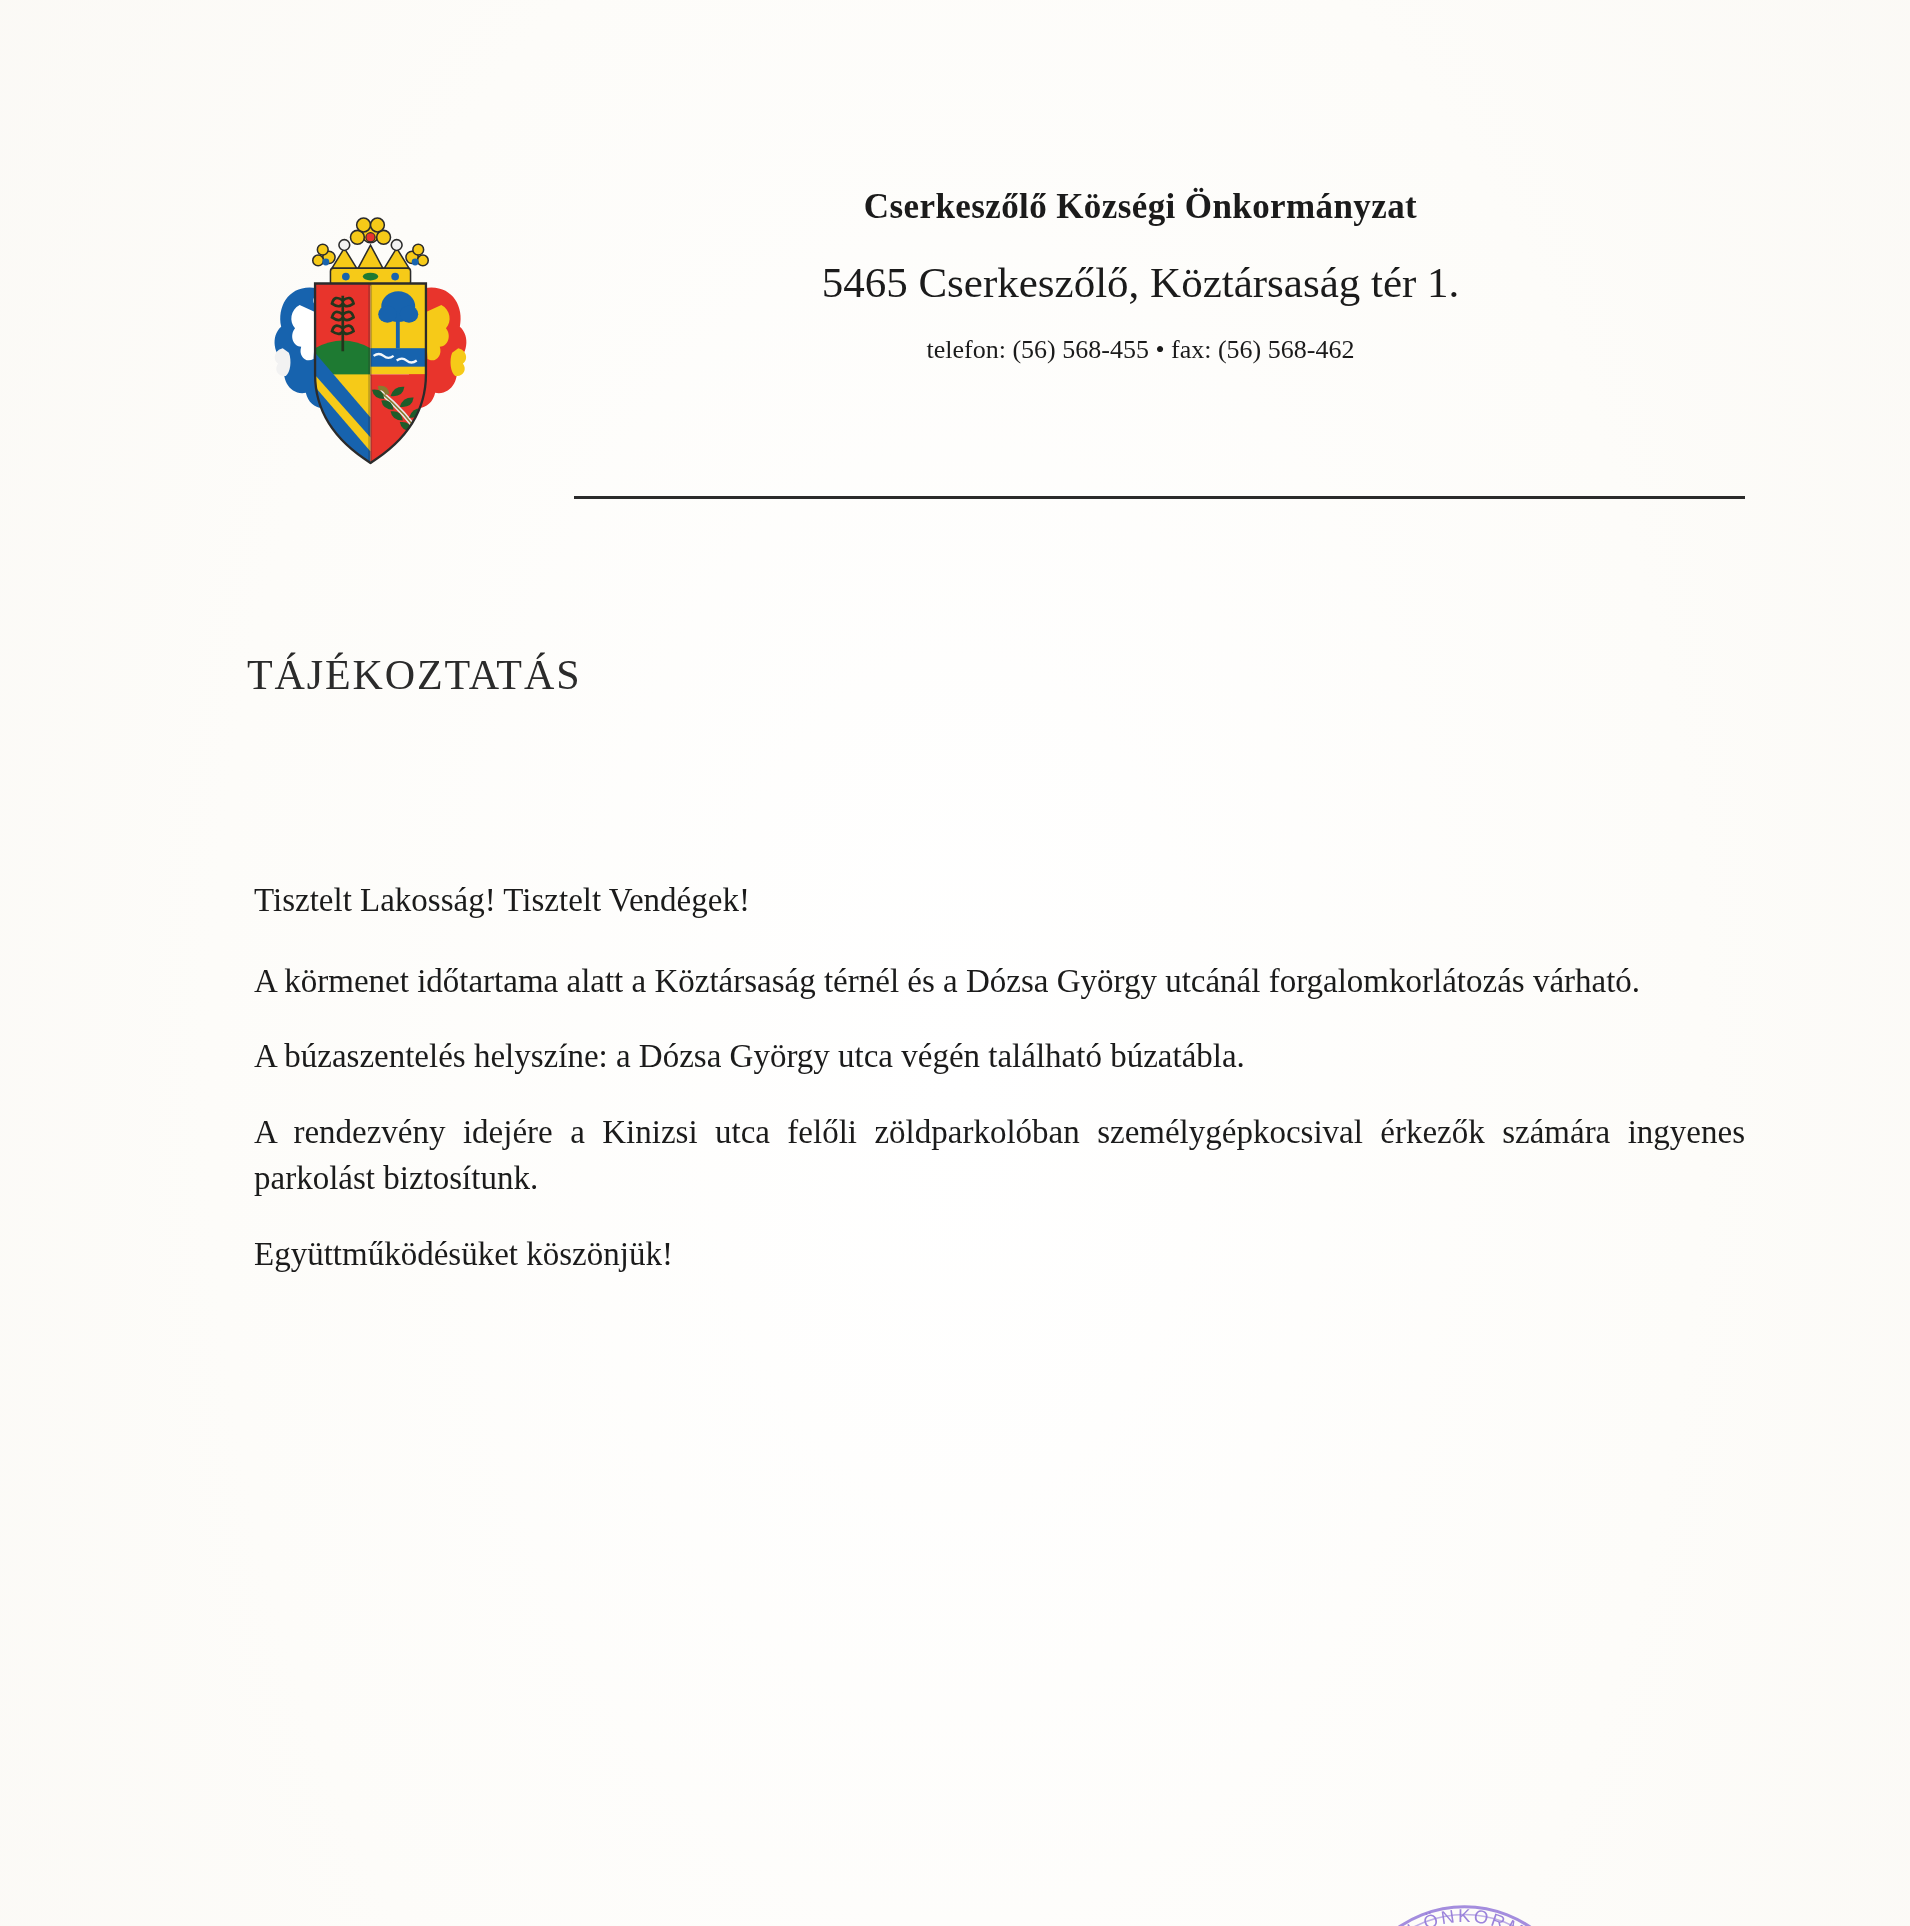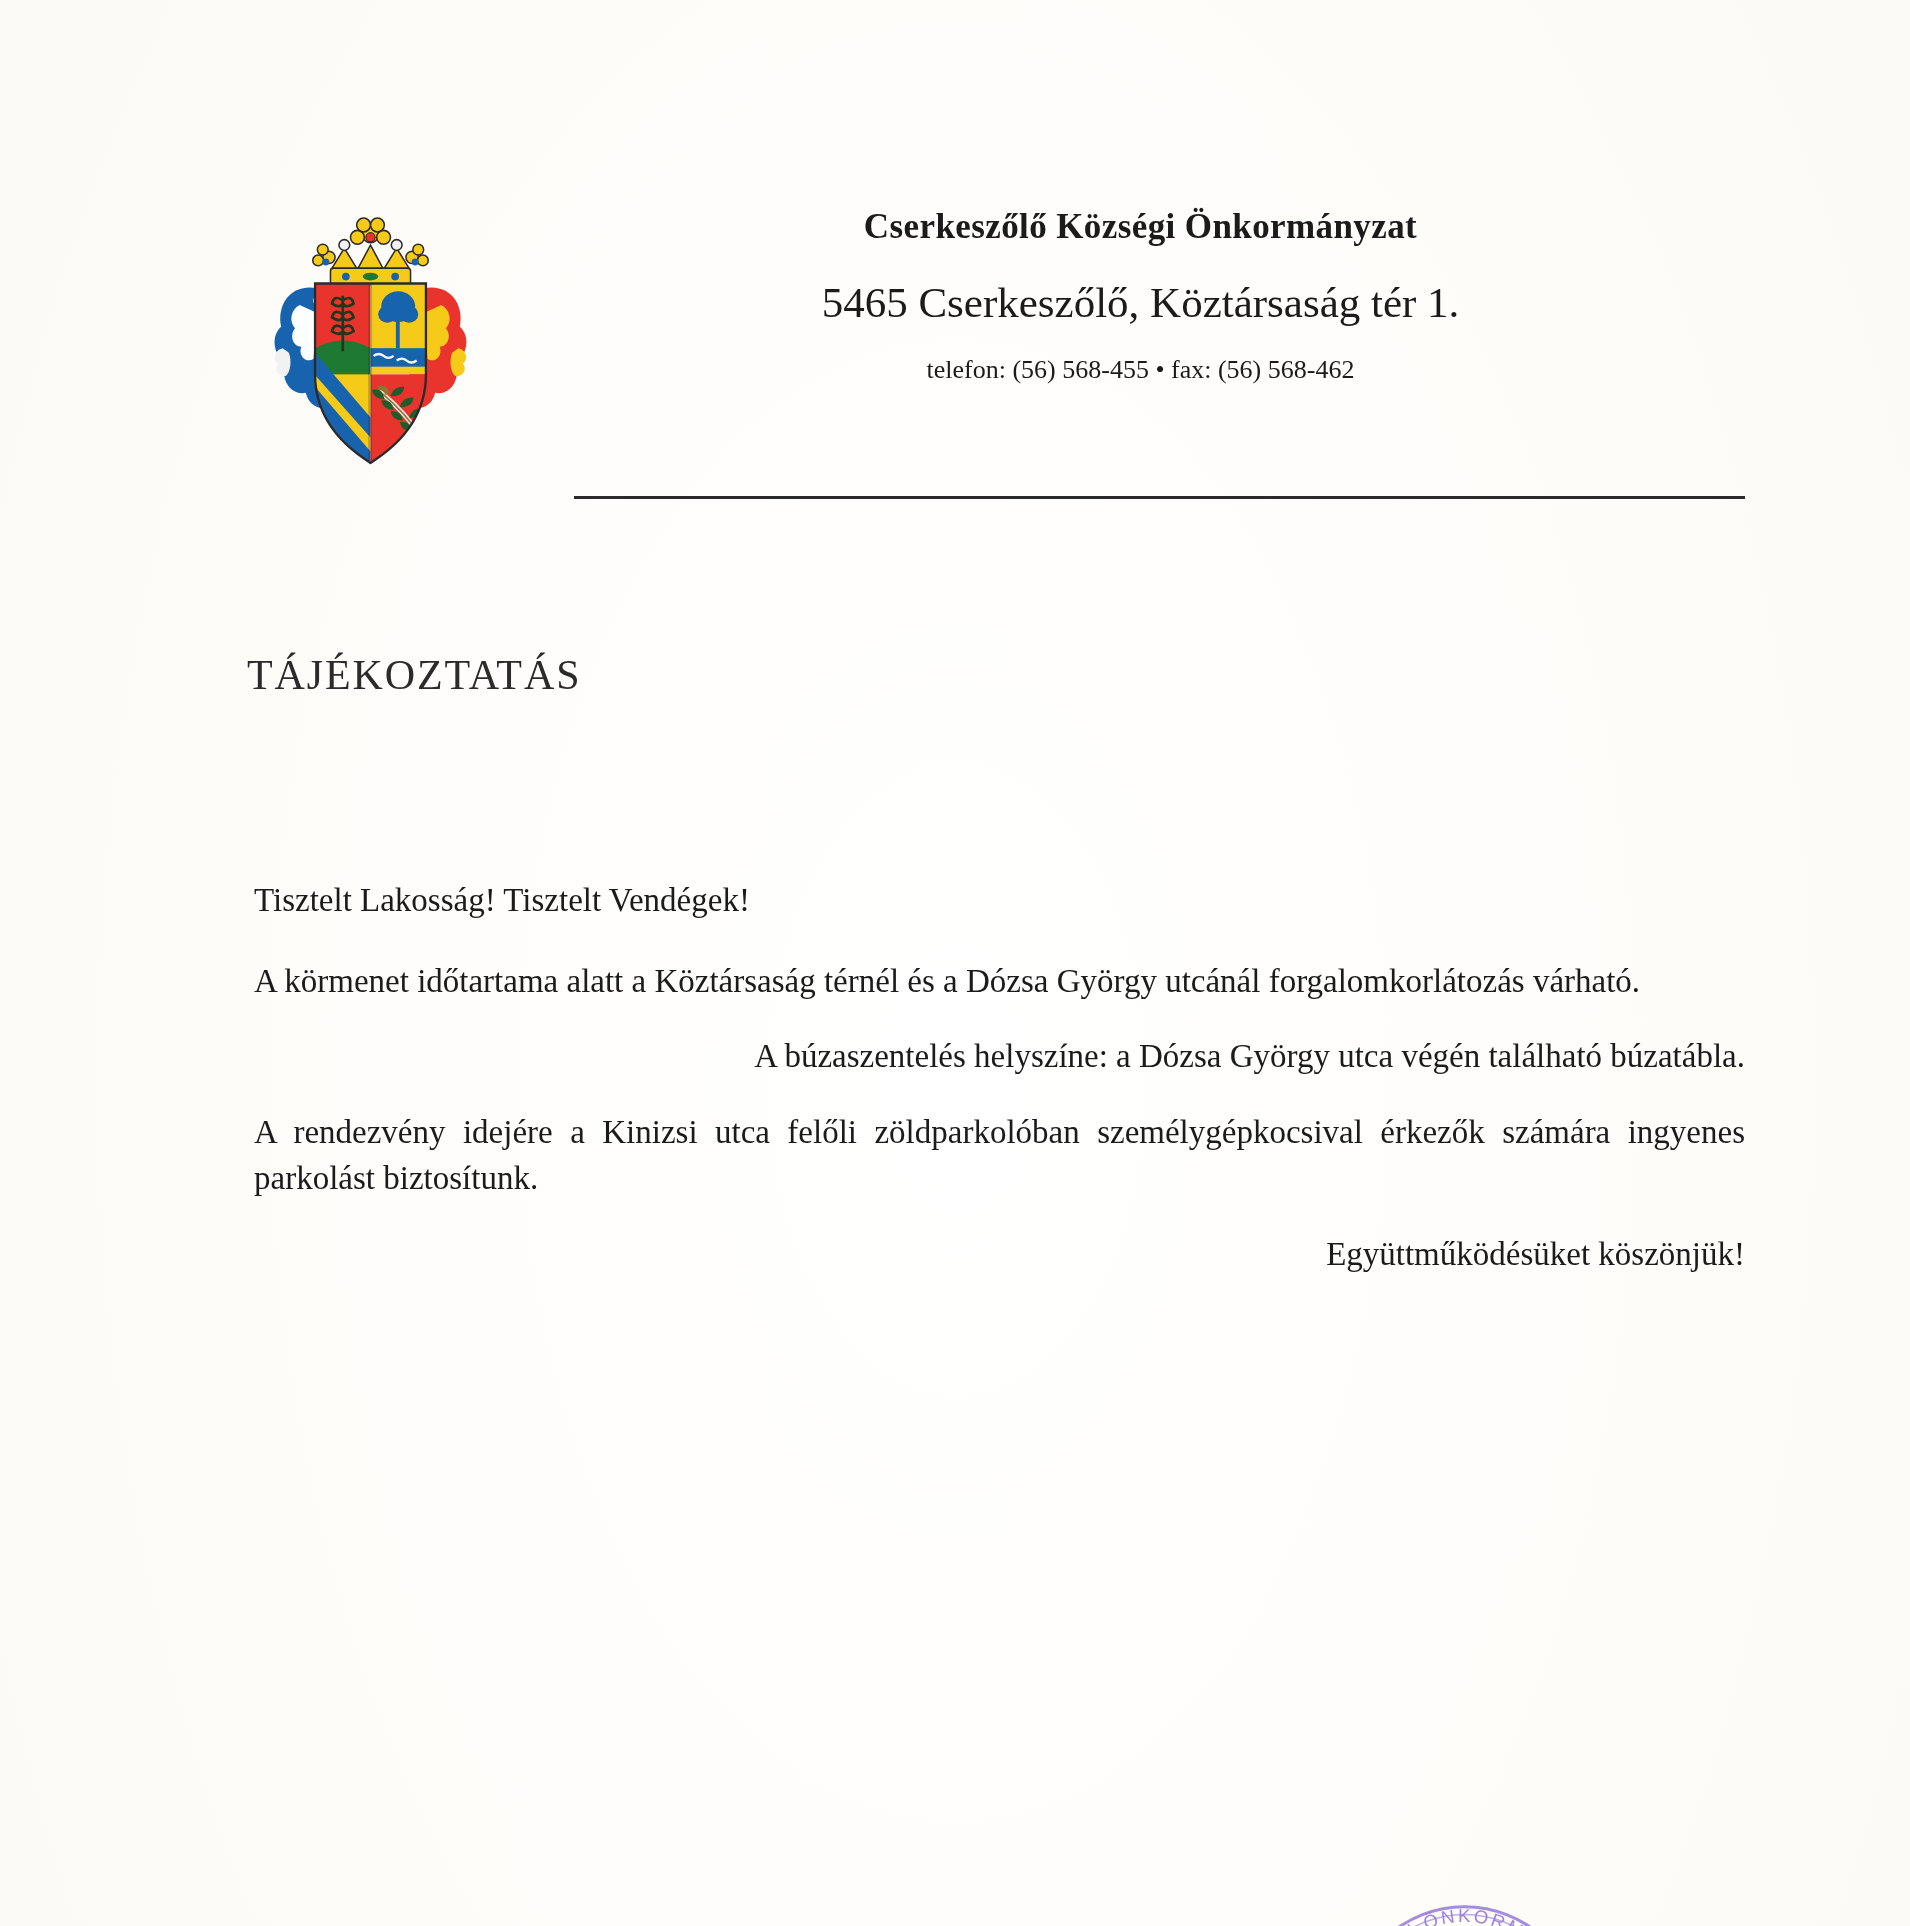--- a/index.html
+++ b/index.html
@@ -21,21 +21,20 @@
   
   .header{
     position:absolute;left:247px;top:189px;width:1510px;height:316px;
   }
   .crest{
     position:absolute;left:7.7px;top:7.7px;width:231px;height:297px;
   }
   .header-text{
     position:absolute;left:277px;top:0px;width:1233px;
     text-align:center;
-    margin-top:20px;
   }
   .org-name{
     font-size:35px;font-weight:bold;letter-spacing:0.4px;
     line-height:1.05;margin:0 0 34px 0;
   }
   .org-addr{
     font-size:43px;font-weight:normal;line-height:1.05;margin:0 0 31px 0;
   }
   .org-phone{
     font-size:26px;font-weight:normal;line-height:1.05;margin:0;
@@ -53,21 +52,21 @@
     color:#2b2b2b;
   }
 
   
   .body-block{
     position:absolute;left:254px;top:877px;width:1491px;
     font-size:33px;line-height:1.42;
   }
   .p{margin:0 0 28.5px 0;text-align:justify;}
   .p.lead{text-align:left;margin-bottom:34px;}
-  .p.nojust{text-align:right;margin-top:12px;}
+  .p.nojust{text-align:left;margin-top:12px;}
 
   
   .closing{
     position:absolute;left:254px;top:1972px;width:1491px;
     font-size:33px;line-height:1.42;
   }
 
   
   .stamp{
     position:absolute;left:1341px;top:1899px;

